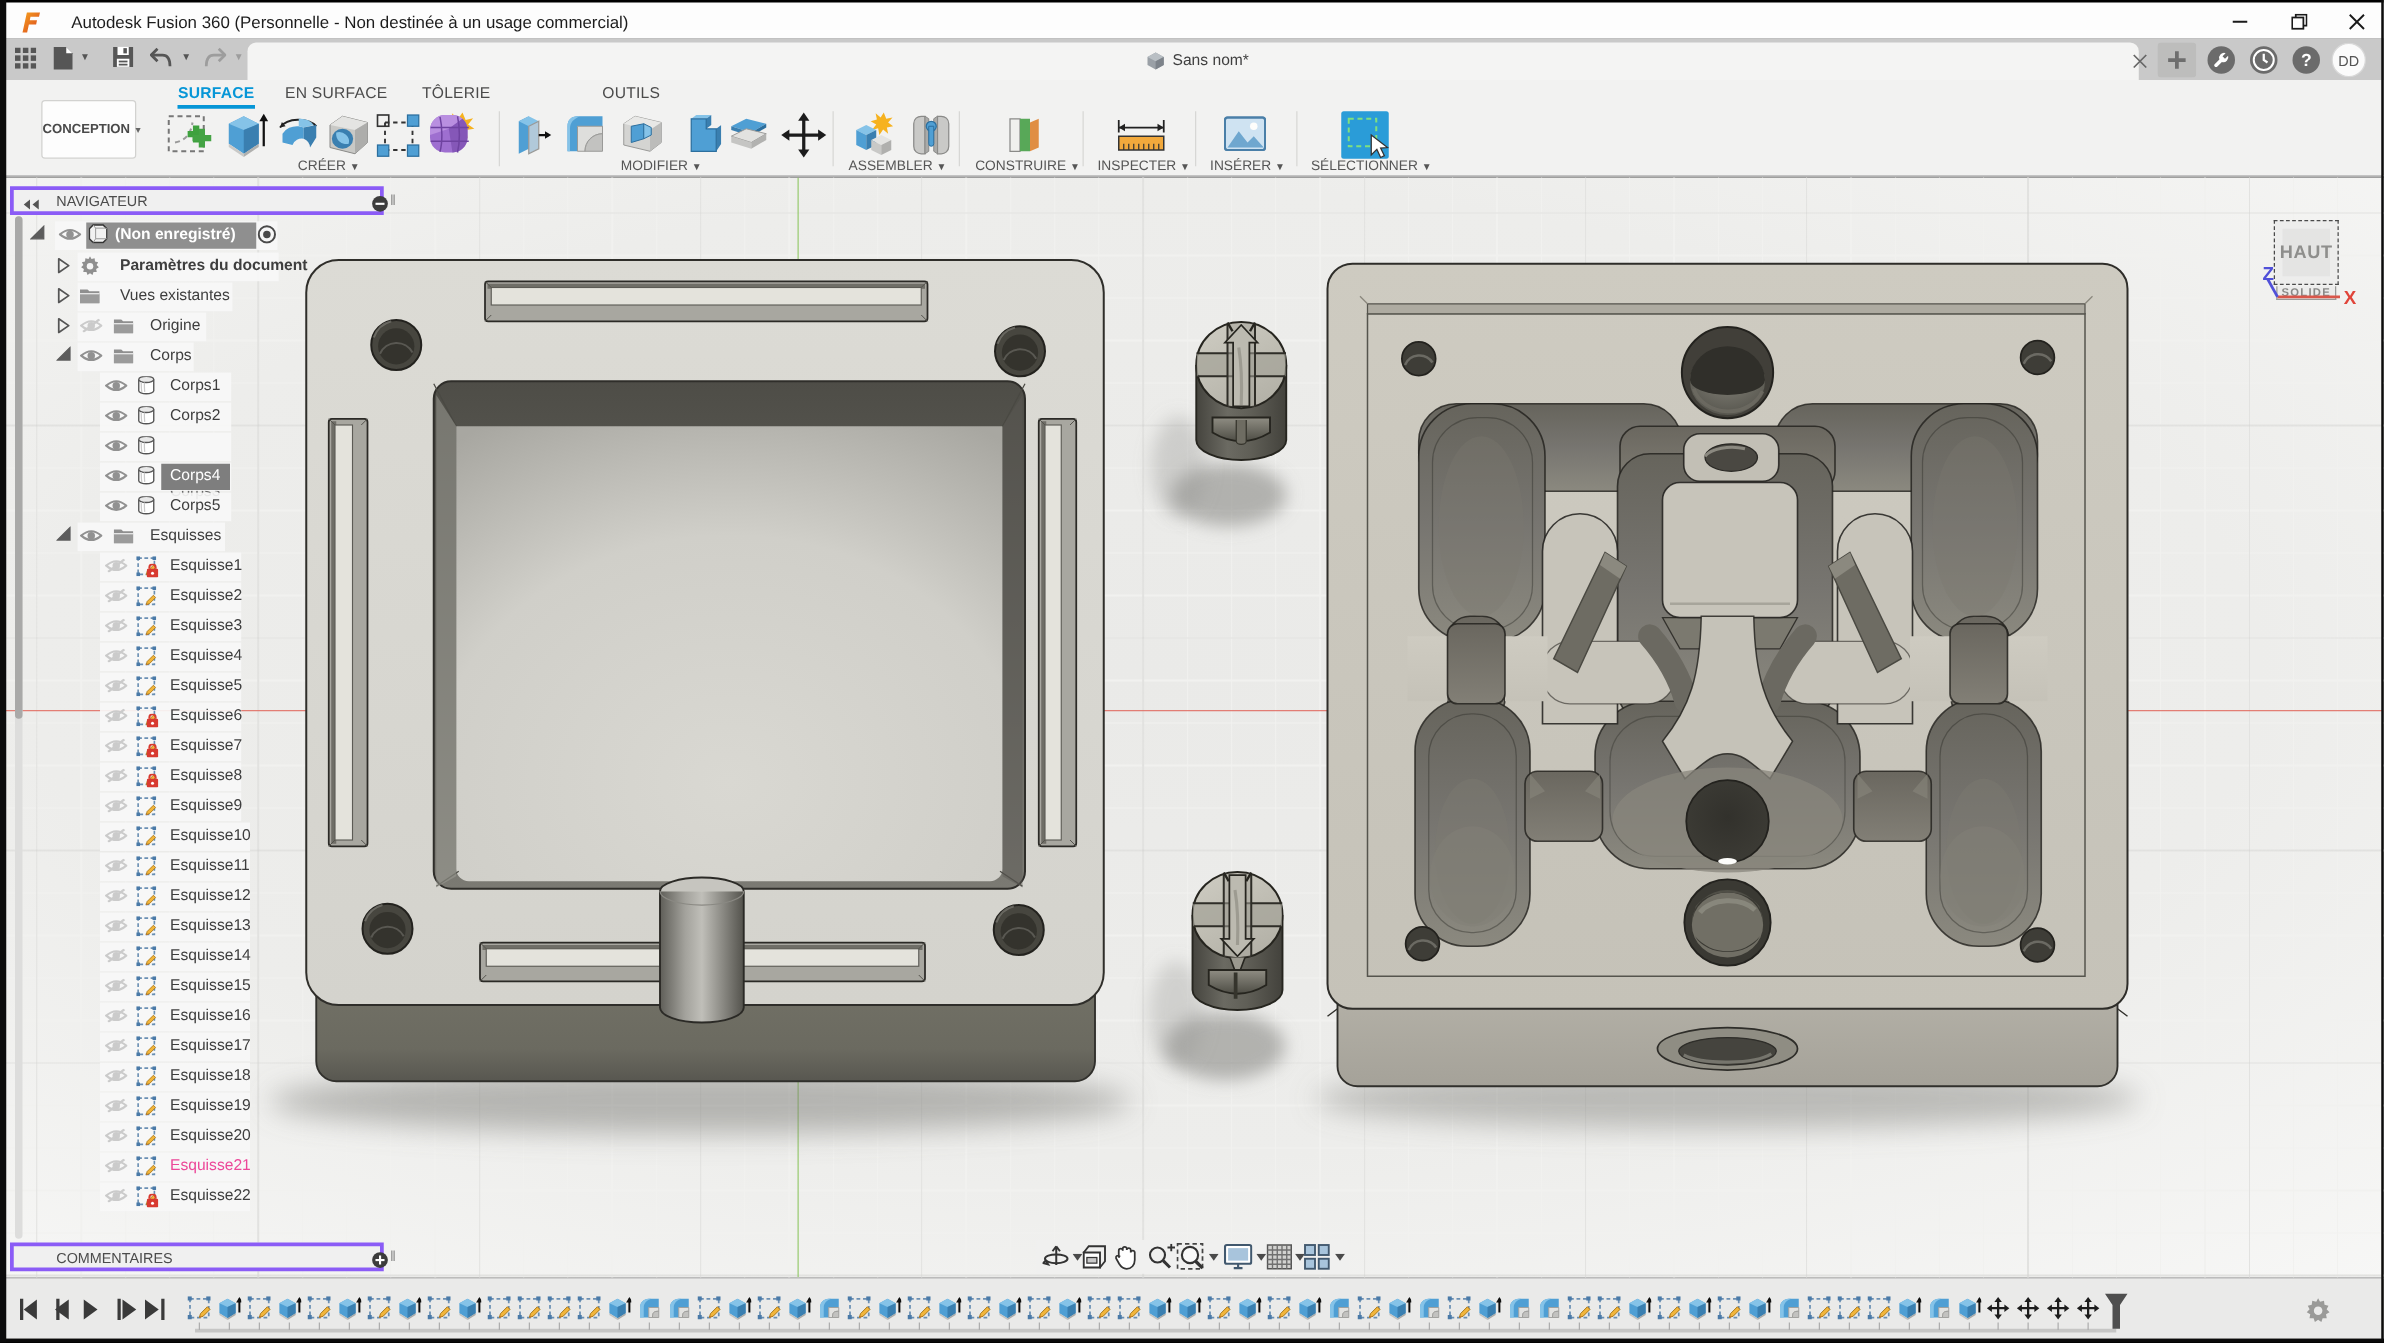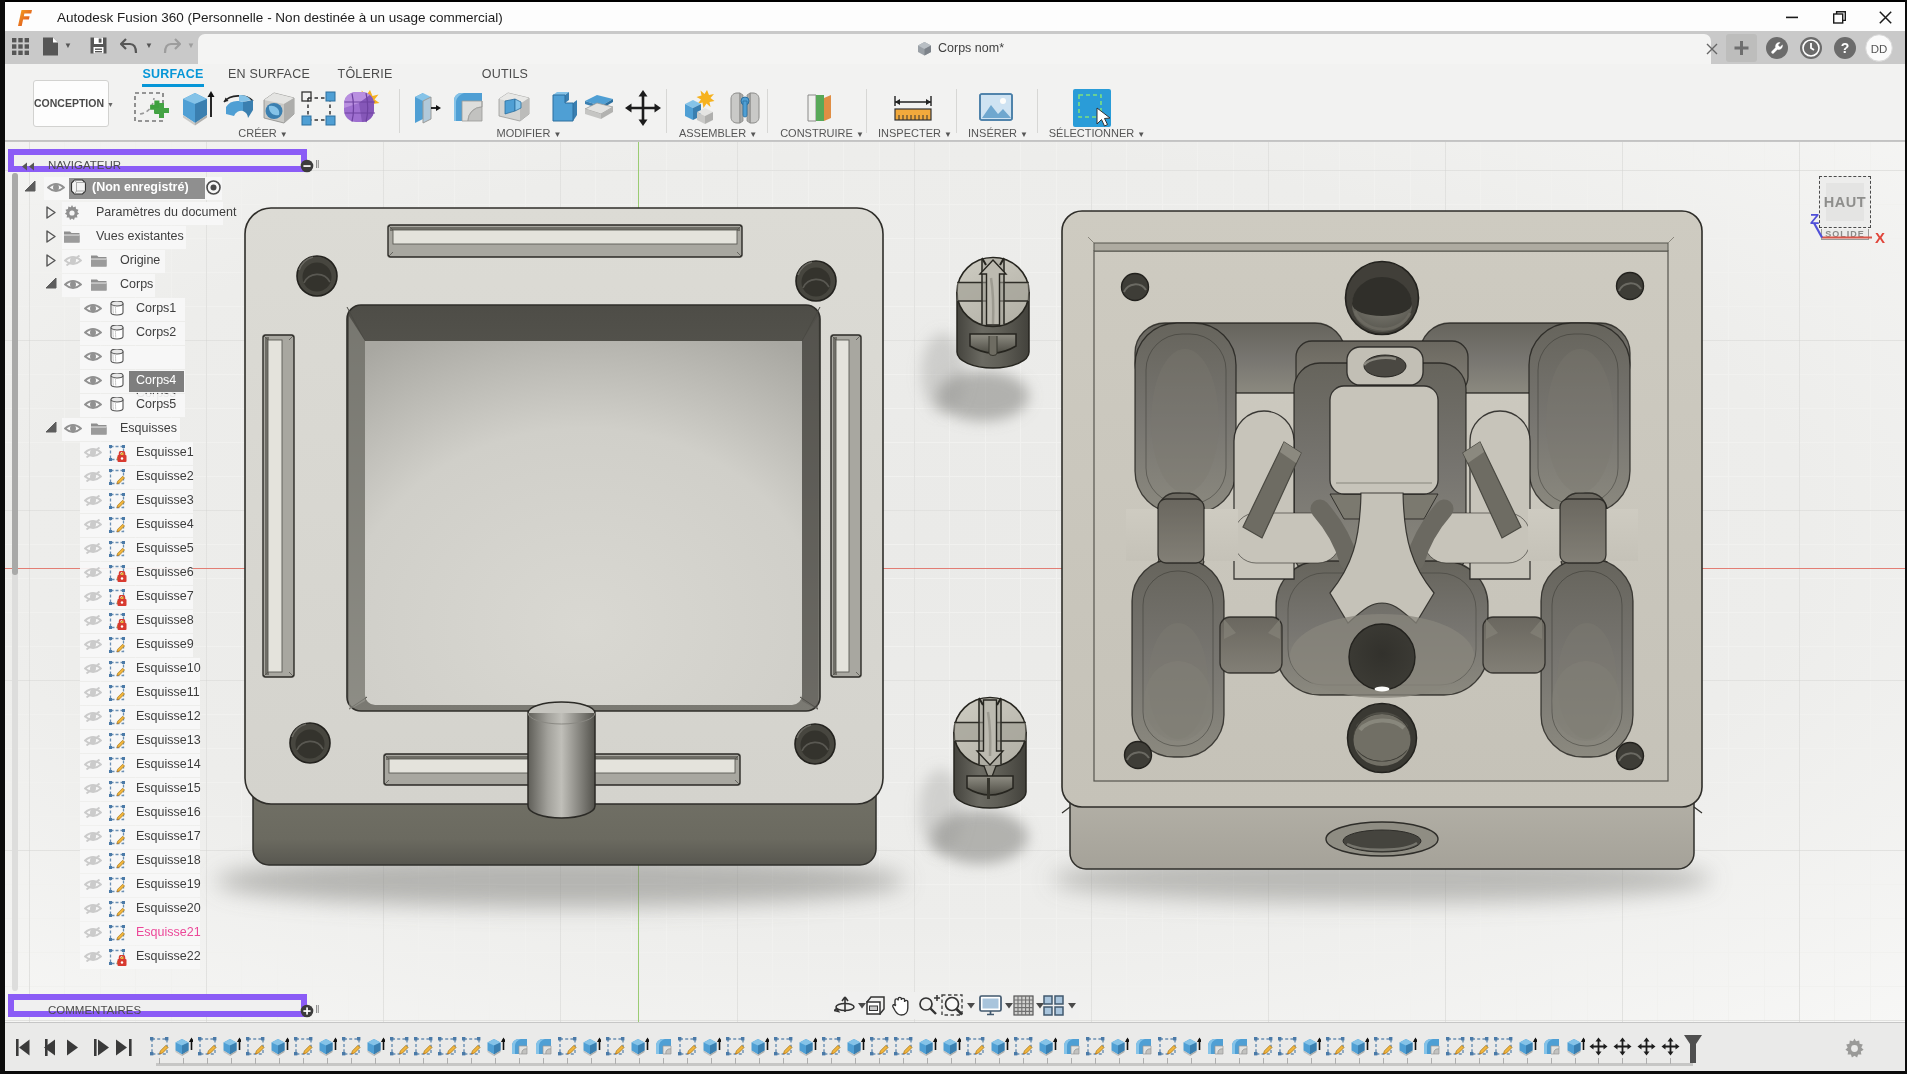--- a/index.html
+++ b/index.html
@@ -20,21 +20,21 @@
     background-image:
       repeating-linear-gradient(to right, rgba(210,210,208,0.5) 0 1px, transparent 1px 177px),
       repeating-linear-gradient(to bottom, rgba(210,210,208,0.5) 0 1px, transparent 1px 170px),
       repeating-linear-gradient(to right, #f1f1ef 0 1px, transparent 1px 35.4px),
       repeating-linear-gradient(to bottom, #f1f1ef 0 1px, transparent 1px 34px),
       radial-gradient(ellipse 85% 80% at 48% 45%, #eaeae8 0%, #ededeb 55%, #f9f9f8 100%);
     background-position: 29px 0, 0 28px, 29px 0, 0 28px, 0 0;
     border-top:1px solid #c6c6c6;
   }
   
-  .panelhead { position:absolute; left:8px; width:299px; height:23px; background:#f0f0f0; border:6px solid #8b5cf6; font-size:11.5px; color:#4c4c4c; }
+  .panelhead { position:absolute; left:8px; width:299px; height:23px; background:#f0f0f0; border:3px solid #8b5cf6; font-size:11.5px; color:#4c4c4c; }
   .thl { position:absolute; height:23px; background:rgba(247,247,247,0.92); }
   
   #timeline { position:absolute; left:0; top:1022px; width:1907px; height:49px; background:#eaeae9; border-top:1px solid #c6c6c6; }
   #blackbottom { position:absolute; left:0; top:1071px; width:1907px; height:3px; background:#0a0a0a; }
   #blackleft { position:absolute; left:0; top:0; width:5px; height:1074px; background:#0c0c0c; }
   #blackright { position:absolute; right:0; top:0; width:2px; height:1074px; background:#0c0c0c; }
 </style>
 </head>
 <body>
 
@@ -350,21 +350,21 @@
       <circle cx="14" cy="14" r="13.3" fill="#fbfbfb" stroke="#d8d8d8"></circle>
       <text x="14" y="18.5" text-anchor="middle" font-size="11.5" fill="#555" font-family="Liberation Sans">DD</text>
     </svg>
 </div>
 <div id="doctab">
   <svg class="abs" style="left:718px;top:7px" width="17" height="16" viewBox="0 0 17 16">
       <path d="M8.5,1 L15,4.5 V11 L8.5,14.5 L2,11 V4.5 Z" fill="#9aa0a6"></path>
       <path d="M8.5,1 L15,4.5 L8.5,8 L2,4.5 Z" fill="#b9bfc4"></path>
       <path d="M8.5,8 L15,4.5 V11 L8.5,14.5 Z" fill="#7d838a"></path>
     </svg>
-  <div class="abs" style="left:740px;top:7px;font-size:12.5px;color:#3f3f3f;">Corps nom*</div>
+  <div class="abs" style="left:740px;top:7px;font-size:12.5px;color:#3f3f3f;">Sans nom*</div>
   <svg class="abs" style="left:1508px;top:9px" width="12" height="12" viewBox="0 0 12 12">
       <path d="M1,1 L11,11 M11,1 L1,11" stroke="#666" stroke-width="1.4"></path>
     </svg>
 </div>
 
 <div id="ribbon">
   <div class="abs" style="left:33px;top:16px;width:76px;height:47px;background:#fdfdfd;border:1px solid #d2d2d0;border-radius:3px;text-align:center;line-height:45px;font-size:10.5px;font-weight:bold;color:#4a4a4a;white-space:nowrap;">CONCEPTION <span style="font-size:7px;color:#666;">▼</span></div>
   <div class="rtab" style="left:142px;width:62px;text-align:center;color:#0696d7;font-weight:bold;">SURFACE</div>
   <div class="abs" style="left:142px;top:20px;width:62px;height:3px;background:#0696d7;"></div>
   <div class="rtab" style="left:228px;width:82px;text-align:center;white-space:nowrap;">EN SURFACE</div>
@@ -610,21 +610,21 @@
   <svg class="abs" style="left:206px;top:180px" width="15" height="15" viewBox="0 0 15 15">
       <use href="#sym-radio"></use>
     </svg>
   <div class="thl" style="left:62px;top:201.5px;width:161px;"></div>
   <svg class="abs" style="left:45px;top:206px" width="12" height="13" viewBox="0 0 12 13">
       <use href="#sym-tricol"></use>
     </svg>
   <svg class="abs" style="left:64px;top:205px" width="16" height="16" viewBox="0 0 16 16">
       <use href="#sym-gear"></use>
     </svg>
-  <div class="abs" style="left:96px;top:205px;font-size:12.5px;color:#3e3e3e;">Paramètres du document</div>
+  <div class="abs" style="left:96px;top:205px;font-size:12.5px;color:#3e3e3e;font-weight:bold;">Paramètres du document</div>
   <div class="thl" style="left:62px;top:225.5px;width:124px;"></div>
   <svg class="abs" style="left:45px;top:230px" width="12" height="13" viewBox="0 0 12 13">
       <use href="#sym-tricol"></use>
     </svg>
   <svg class="abs" style="left:64px;top:230px" width="16" height="13" viewBox="0 0 16 13">
       <use href="#sym-folder"></use>
     </svg>
   <div class="abs" style="left:96px;top:229px;font-size:12.5px;color:#3e3e3e;">Vues existantes</div>
   <div class="thl" style="left:62px;top:249.5px;width:103px;"></div>
   <svg class="abs" style="left:45px;top:254px" width="12" height="13" viewBox="0 0 12 13">

